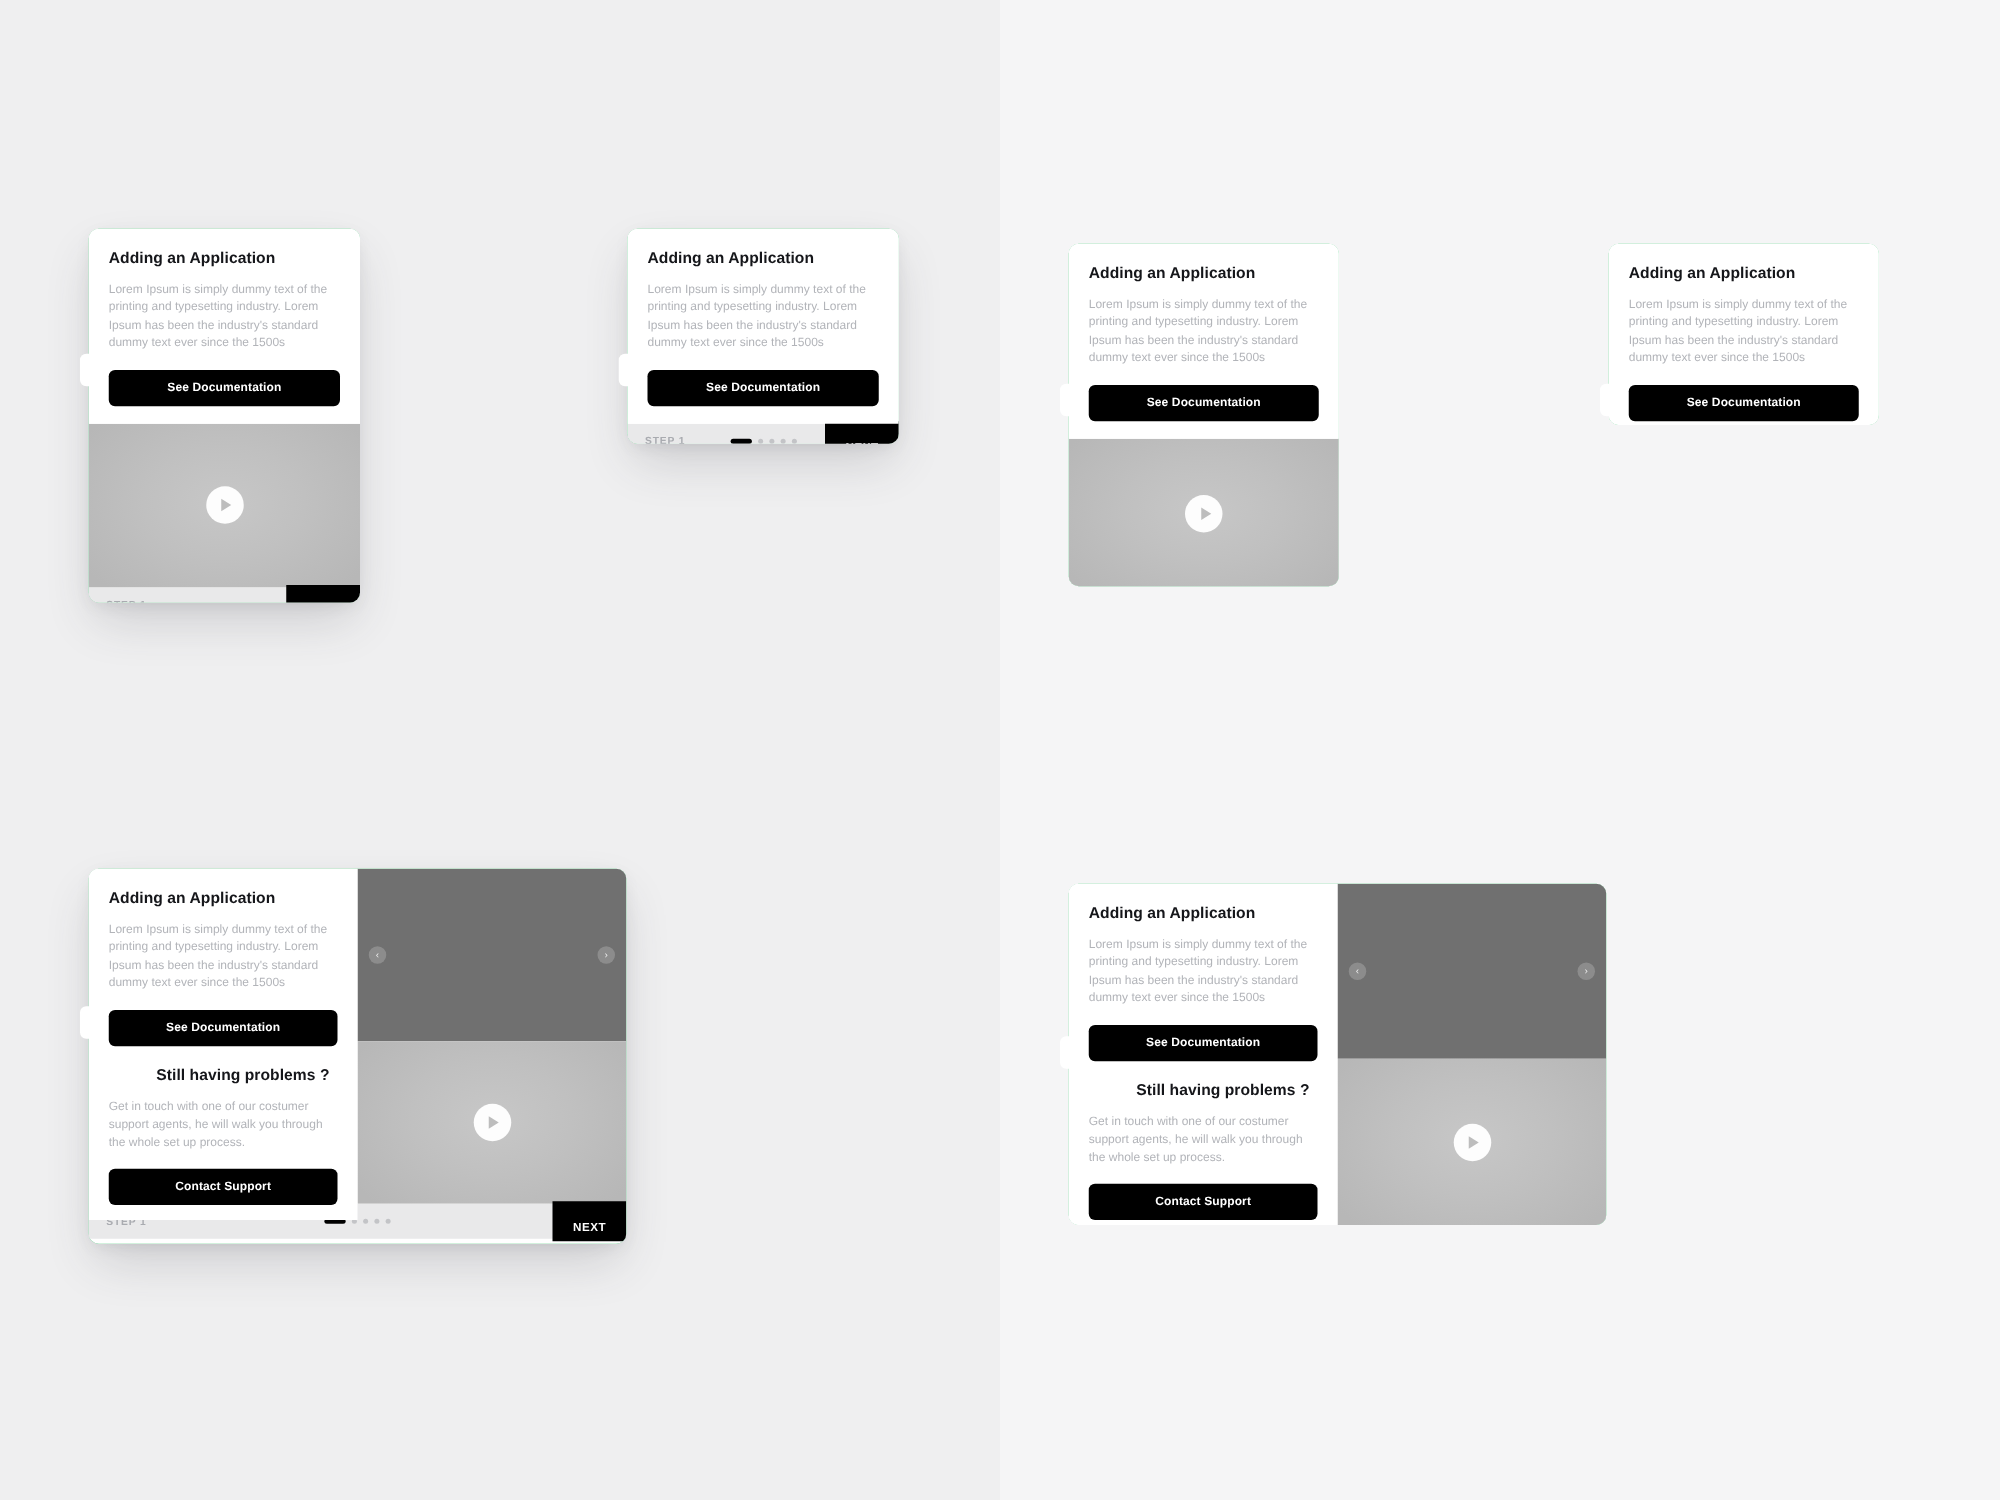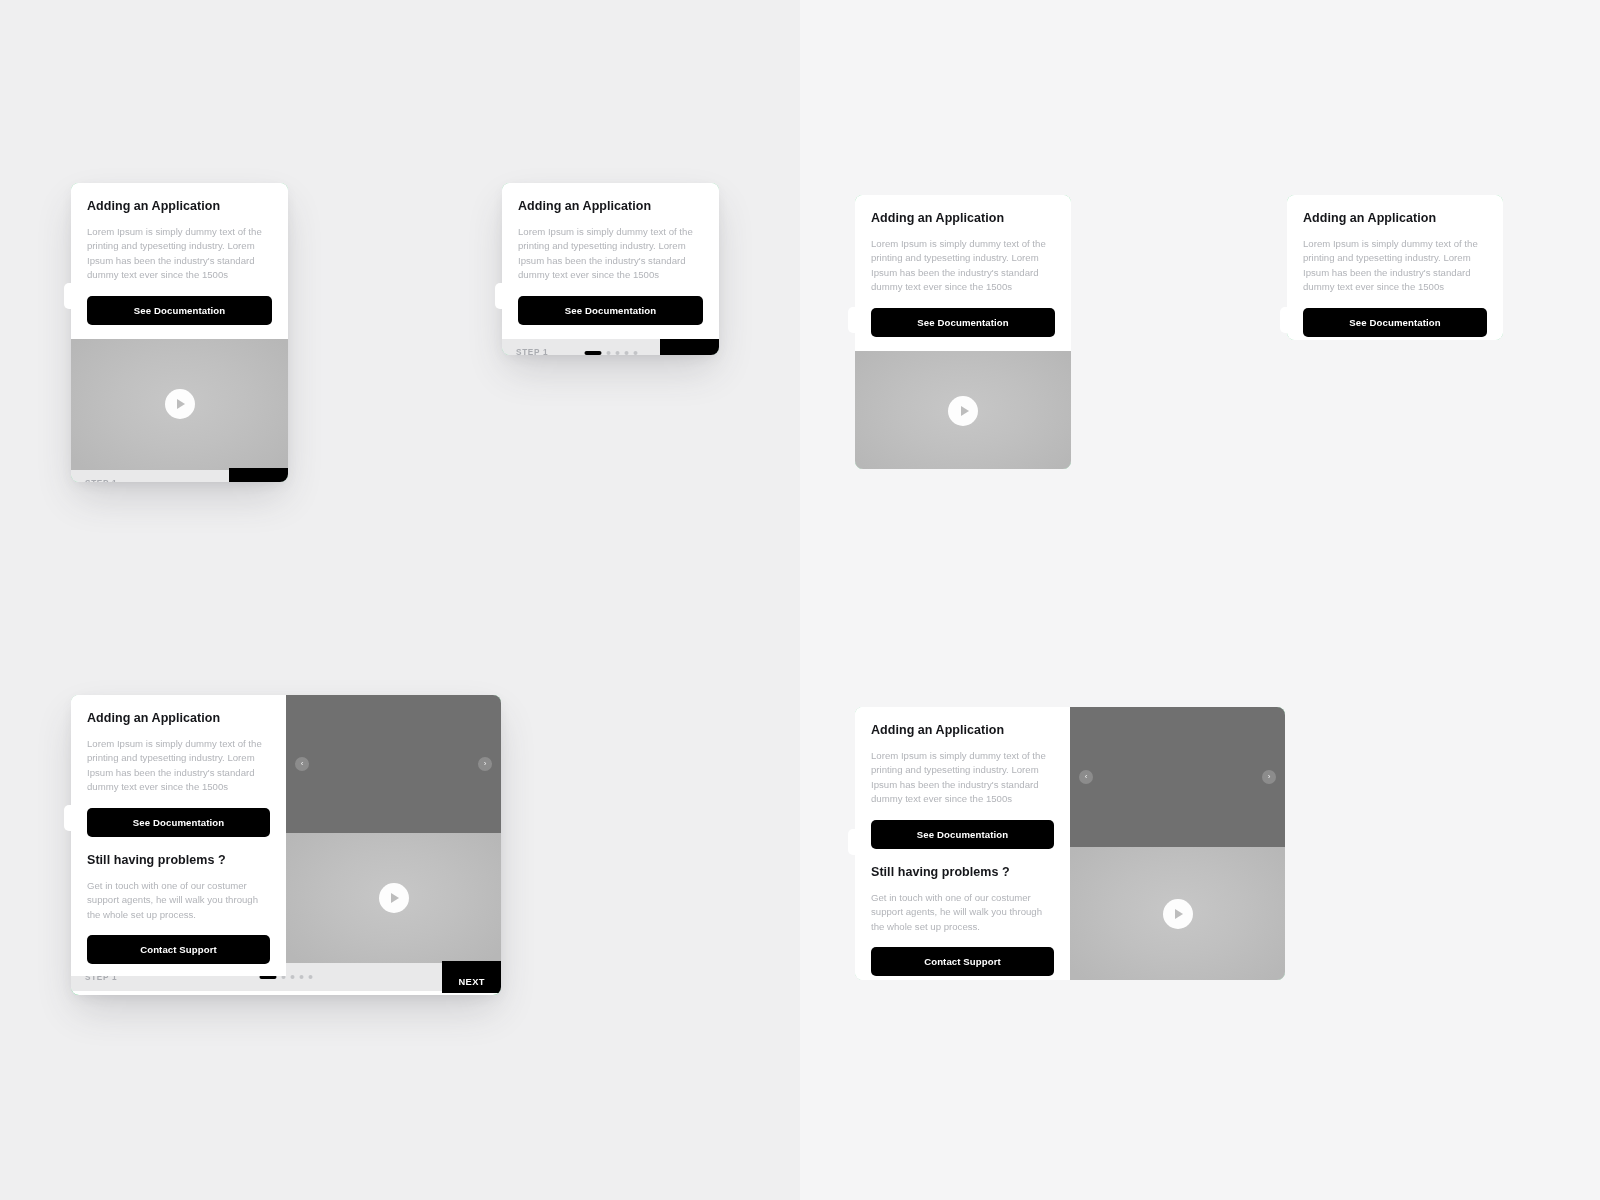--- a/index.html
+++ b/index.html
@@ -79,20 +79,21 @@
   .title {
     font-size: 12.5px;
     font-weight: 700;
     color: #15161a;
     letter-spacing: 0.05px;
     margin: 0 0 7px 0;
     line-height: 1.25;
   }
   .title.sub {
     margin-top: 16px;
+    margin-left: 38px;
   }
   .body-text {
     font-size: 9.6px;
     line-height: 1.52;
     color: #b2b4b9;
     margin: 10px 0 13px 0;
     letter-spacing: 0.01px;
   }
   .btn-dark {
     display: block;

